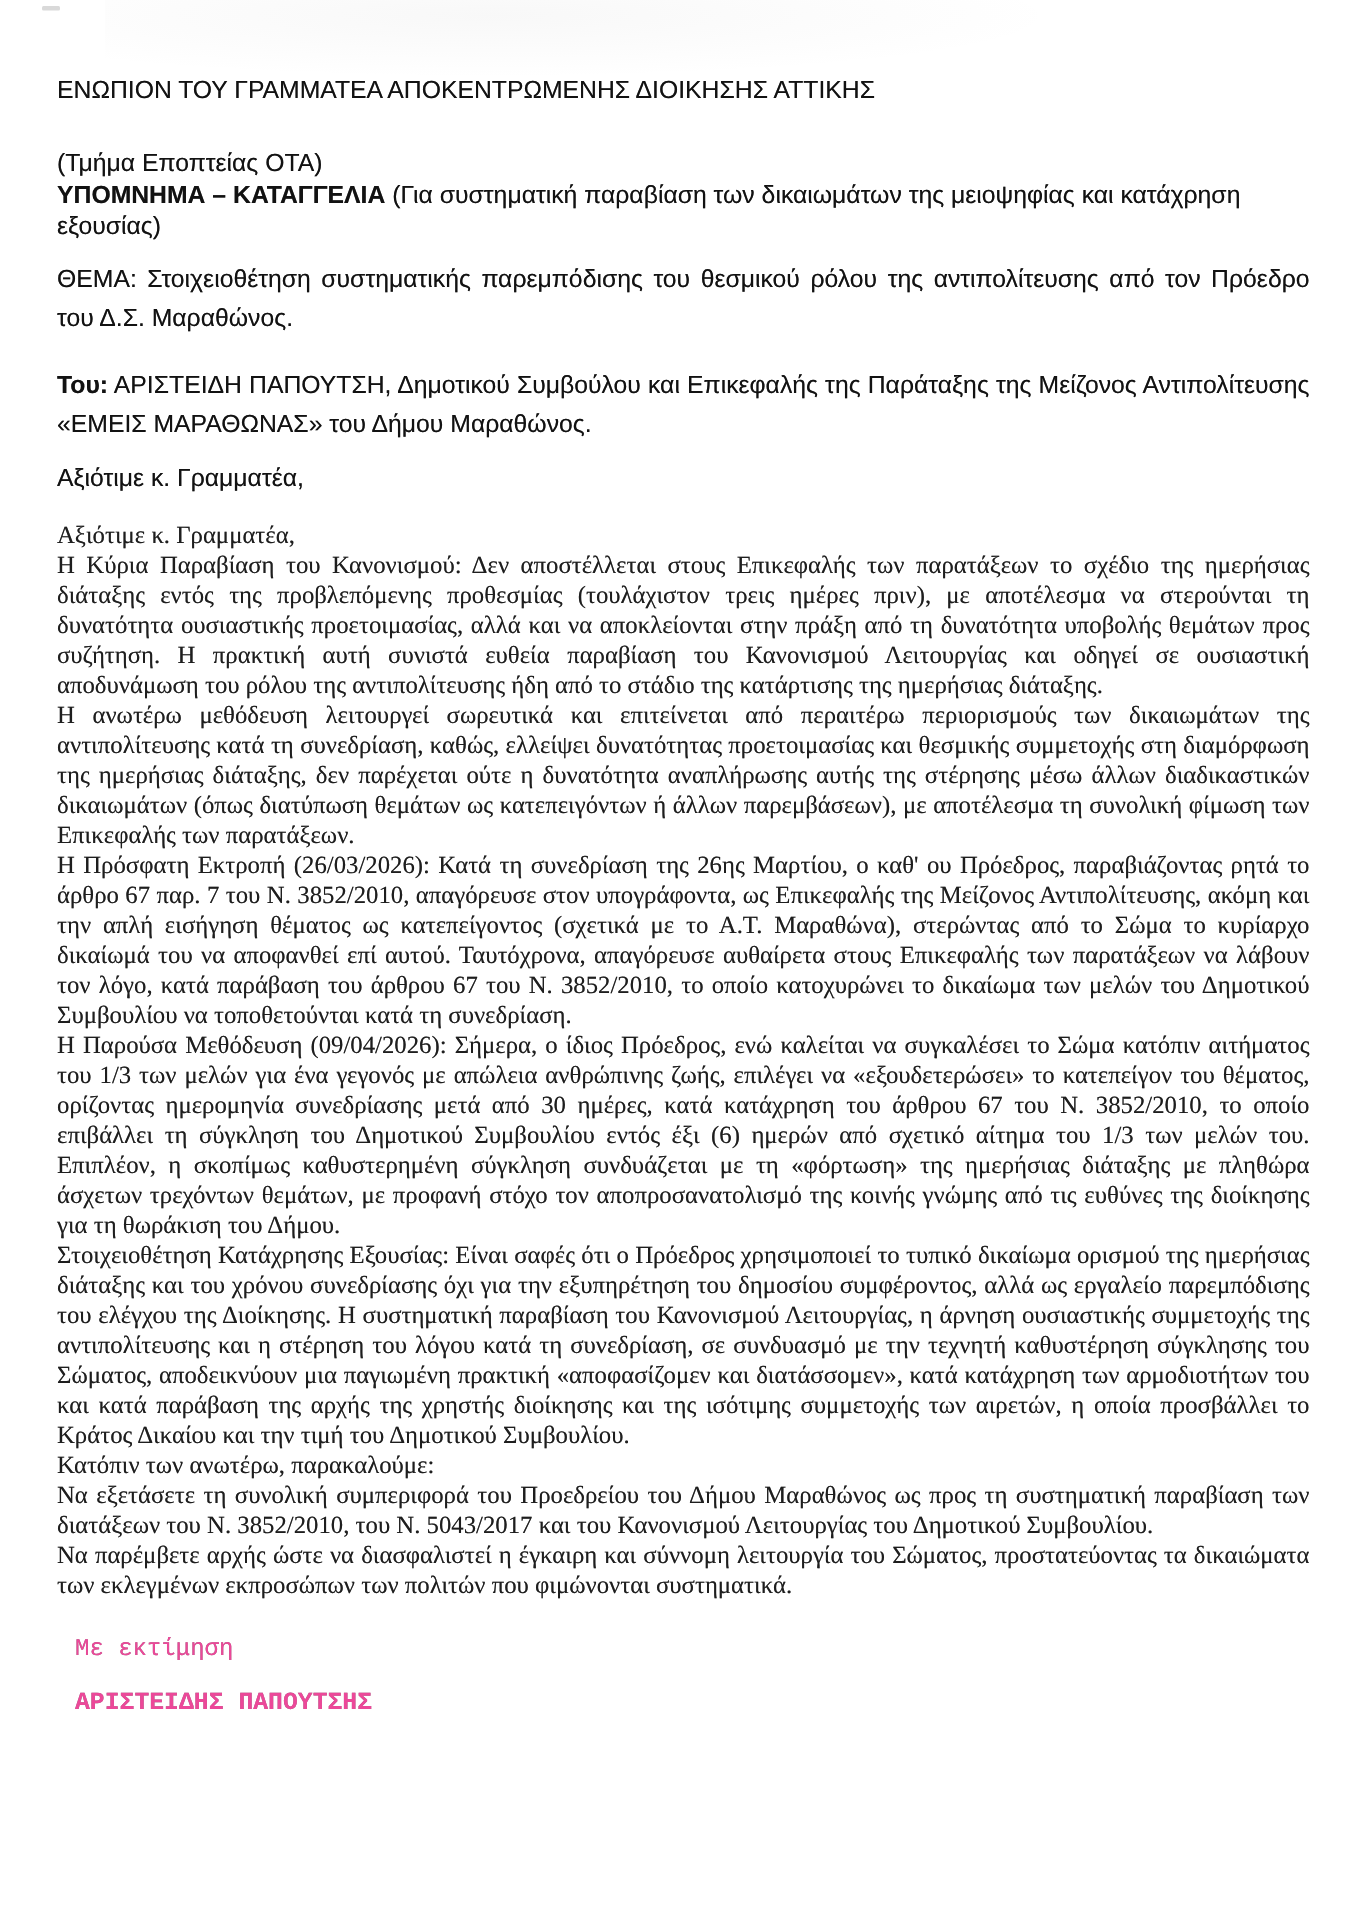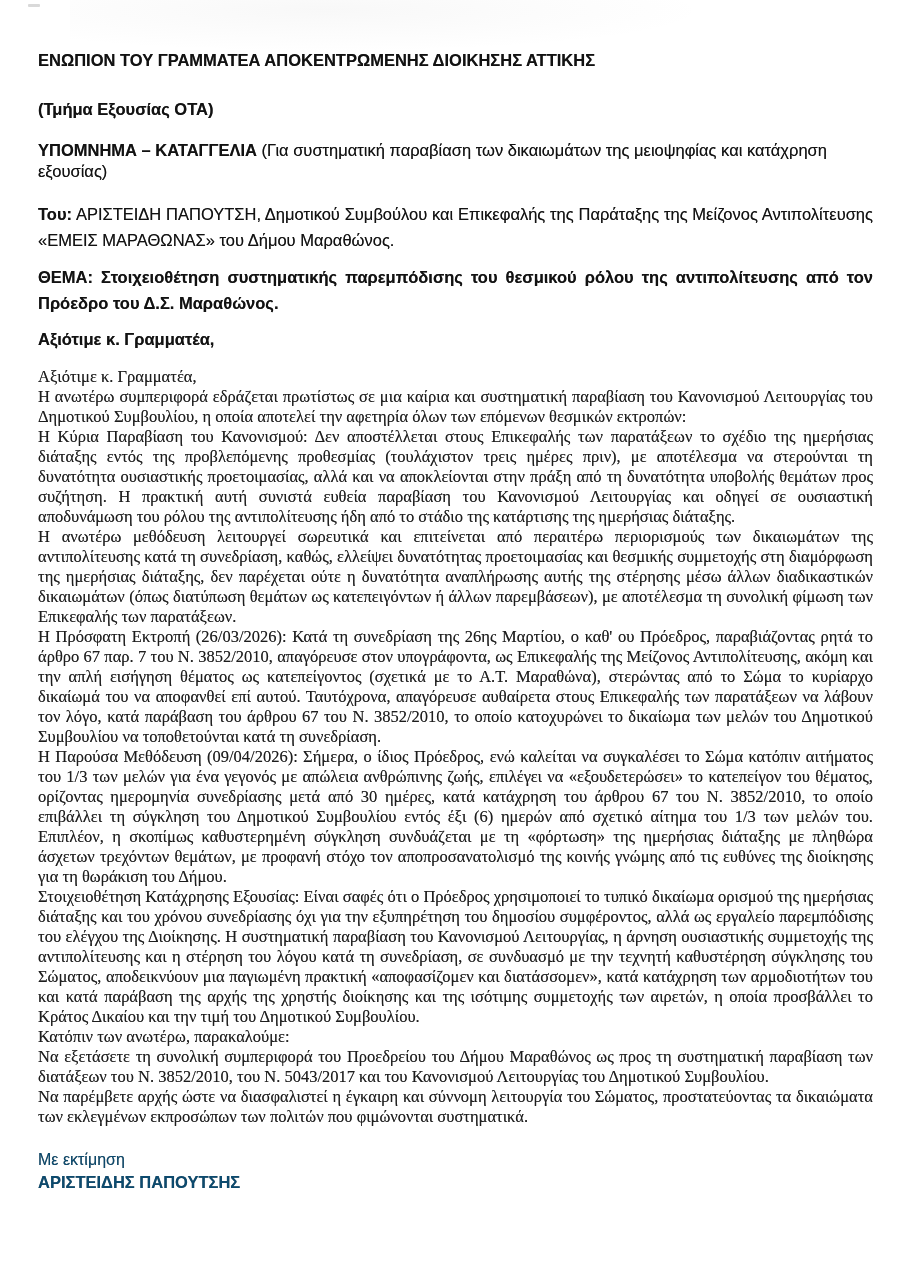--- a/index.html
+++ b/index.html
@@ -34,24 +34,24 @@
     border-radius: 1px;
   }
   .h-line {
     font-family: "Liberation Sans", sans-serif;
     font-size: 16.5px;
     line-height: 21px;
     margin: 0;
     color: #121212;
     text-shadow: 0 0 0.4px rgba(0,0,0,0.55);
   }
-  .h-bold { font-weight: bold; }
+  .h-bold { font-weight: normal; }
   .mt-addressee { margin-top: 2px; }
   .mt-department { margin-top: 28px; }
-  .mt-subject { margin-top: 20px; }
+  .mt-subject { }
   .mt-from { margin-top: 19px; line-height: 26px; }
   .mt-theme { margin-top: 11px; line-height: 26px; }
   .mt-salutation { margin-top: 13px; }
   .just {
     text-align: justify;
   }
   .body-text {
     font-family: "Liberation Serif", serif;
     font-size: 16.5px;
     line-height: 20px;
@@ -60,56 +60,55 @@
     color: #1e1e1e;
     text-shadow: 0 0 0.35px rgba(0,0,0,0.5);
   }
   .body-text p {
     margin: 0;
   }
   .closing {
     margin-top: 21px;
   }
   .closing p {
-    font-family: Liberation Sans, sans-serif;
+    font-family: Liberation Mono, monospace;
     font-size: 16px;
     line-height: 23px;
-    margin: 0;
-    color: #0c4a6e;
+    margin: 12px;
+    color: #ec4899;
     text-shadow: 0 0 0.4px rgba(0,0,0,0.5);
   }
   .closing .sig {
     font-weight: bold;
     font-size: 16.5px;
   }
 </style>
 </head>
 <body>
 
 <div class="page">
   <div class="scan-smudge"></div>
   <div class="scan-dash"></div>
 
   <header>
     <p class="h-line h-bold mt-addressee">ΕΝΩΠΙΟΝ ΤΟΥ ΓΡΑΜΜΑΤΕΑ ΑΠΟΚΕΝΤΡΩΜΕΝΗΣ ΔΙΟΙΚΗΣΗΣ ΑΤΤΙΚΗΣ</p>
 
-    <p class="h-line h-bold mt-department">(Τμήμα Εξουσίας ΟΤΑ)</p>
+    <p class="h-line h-bold mt-department">(Τμήμα Εποπτείας ΟΤΑ)</p>
 
     <p class="h-line mt-subject"><strong>ΥΠΟΜΝΗΜΑ – ΚΑΤΑΓΓΕΛΙΑ</strong><span> (Για συστηματική παραβίαση των δικαιωμάτων της μειοψηφίας και κατάχρηση εξουσίας)</span></p>
 
+    <p class="h-line h-bold just mt-theme">ΘΕΜΑ: Στοιχειοθέτηση συστηματικής παρεμπόδισης του θεσμικού ρόλου της αντιπολίτευσης από τον Πρόεδρο του Δ.Σ. Μαραθώνος.</p>
+
     <p class="h-line just mt-from"><strong>Του:</strong><span> ΑΡΙΣΤΕΙΔΗ ΠΑΠΟΥΤΣΗ, Δημοτικού Συμβούλου και Επικεφαλής της Παράταξης της Μείζονος Αντιπολίτευσης «ΕΜΕΙΣ ΜΑΡΑΘΩΝΑΣ» του Δήμου Μαραθώνος.</span></p>
-
-    <p class="h-line h-bold just mt-theme">ΘΕΜΑ: Στοιχειοθέτηση συστηματικής παρεμπόδισης του θεσμικού ρόλου της αντιπολίτευσης από τον Πρόεδρο του Δ.Σ. Μαραθώνος.</p>
 
     <p class="h-line h-bold mt-salutation">Αξιότιμε κ. Γραμματέα,</p>
   </header>
 
   <main class="body-text">
     <p>Αξιότιμε κ. Γραμματέα,</p>
-    <p>Η ανωτέρω συμπεριφορά εδράζεται πρωτίστως σε μια καίρια και συστηματική παραβίαση του Κανονισμού Λειτουργίας του Δημοτικού Συμβουλίου, η οποία αποτελεί την αφετηρία όλων των επόμενων θεσμικών εκτροπών:</p>
     <p>Η Κύρια Παραβίαση του Κανονισμού: Δεν αποστέλλεται στους Επικεφαλής των παρατάξεων το σχέδιο της ημερήσιας διάταξης εντός της προβλεπόμενης προθεσμίας (τουλάχιστον τρεις ημέρες πριν), με αποτέλεσμα να στερούνται τη δυνατότητα ουσιαστικής προετοιμασίας, αλλά και να αποκλείονται στην πράξη από τη δυνατότητα υποβολής θεμάτων προς συζήτηση. Η πρακτική αυτή συνιστά ευθεία παραβίαση του Κανονισμού Λειτουργίας και οδηγεί σε ουσιαστική αποδυνάμωση του ρόλου της αντιπολίτευσης ήδη από το στάδιο της κατάρτισης της ημερήσιας διάταξης.</p>
     <p>Η ανωτέρω μεθόδευση λειτουργεί σωρευτικά και επιτείνεται από περαιτέρω περιορισμούς των δικαιωμάτων της αντιπολίτευσης κατά τη συνεδρίαση, καθώς, ελλείψει δυνατότητας προετοιμασίας και θεσμικής συμμετοχής στη διαμόρφωση της ημερήσιας διάταξης, δεν παρέχεται ούτε η δυνατότητα αναπλήρωσης αυτής της στέρησης μέσω άλλων διαδικαστικών δικαιωμάτων (όπως διατύπωση θεμάτων ως κατεπειγόντων ή άλλων παρεμβάσεων), με αποτέλεσμα τη συνολική φίμωση των Επικεφαλής των παρατάξεων.</p>
     <p>Η Πρόσφατη Εκτροπή (26/03/2026): Κατά τη συνεδρίαση της 26ης Μαρτίου, ο καθ' ου Πρόεδρος, παραβιάζοντας ρητά το άρθρο 67 παρ. 7 του Ν. 3852/2010, απαγόρευσε στον υπογράφοντα, ως Επικεφαλής της Μείζονος Αντιπολίτευσης, ακόμη και την απλή εισήγηση θέματος ως κατεπείγοντος (σχετικά με το Α.Τ. Μαραθώνα), στερώντας από το Σώμα το κυρίαρχο δικαίωμά του να αποφανθεί επί αυτού. Ταυτόχρονα, απαγόρευσε αυθαίρετα στους Επικεφαλής των παρατάξεων να λάβουν τον λόγο, κατά παράβαση του άρθρου 67 του Ν. 3852/2010, το οποίο κατοχυρώνει το δικαίωμα των μελών του Δημοτικού Συμβουλίου να τοποθετούνται κατά τη συνεδρίαση.</p>
     <p>Η Παρούσα Μεθόδευση (09/04/2026): Σήμερα, ο ίδιος Πρόεδρος, ενώ καλείται να συγκαλέσει το Σώμα κατόπιν αιτήματος του 1/3 των μελών για ένα γεγονός με απώλεια ανθρώπινης ζωής, επιλέγει να «εξουδετερώσει» το κατεπείγον του θέματος, ορίζοντας ημερομηνία συνεδρίασης μετά από 30 ημέρες, κατά κατάχρηση του άρθρου 67 του Ν. 3852/2010, το οποίο επιβάλλει τη σύγκληση του Δημοτικού Συμβουλίου εντός έξι (6) ημερών από σχετικό αίτημα του 1/3 των μελών του. Επιπλέον, η σκοπίμως καθυστερημένη σύγκληση συνδυάζεται με τη «φόρτωση» της ημερήσιας διάταξης με πληθώρα άσχετων τρεχόντων θεμάτων, με προφανή στόχο τον αποπροσανατολισμό της κοινής γνώμης από τις ευθύνες της διοίκησης για τη θωράκιση του Δήμου.</p>
     <p>Στοιχειοθέτηση Κατάχρησης Εξουσίας: Είναι σαφές ότι ο Πρόεδρος χρησιμοποιεί το τυπικό δικαίωμα ορισμού της ημερήσιας διάταξης και του χρόνου συνεδρίασης όχι για την εξυπηρέτηση του δημοσίου συμφέροντος, αλλά ως εργαλείο παρεμπόδισης του ελέγχου της Διοίκησης. Η συστηματική παραβίαση του Κανονισμού Λειτουργίας, η άρνηση ουσιαστικής συμμετοχής της αντιπολίτευσης και η στέρηση του λόγου κατά τη συνεδρίαση, σε συνδυασμό με την τεχνητή καθυστέρηση σύγκλησης του Σώματος, αποδεικνύουν μια παγιωμένη πρακτική «αποφασίζομεν και διατάσσομεν», κατά κατάχρηση των αρμοδιοτήτων του και κατά παράβαση της αρχής της χρηστής διοίκησης και της ισότιμης συμμετοχής των αιρετών, η οποία προσβάλλει το Κράτος Δικαίου και την τιμή του Δημοτικού Συμβουλίου.</p>
     <p>Κατόπιν των ανωτέρω, παρακαλούμε:</p>
     <p>Να εξετάσετε τη συνολική συμπεριφορά του Προεδρείου του Δήμου Μαραθώνος ως προς τη συστηματική παραβίαση των διατάξεων του Ν. 3852/2010, του Ν. 5043/2017 και του Κανονισμού Λειτουργίας του Δημοτικού Συμβουλίου.</p>
     <p>Να παρέμβετε αρχής ώστε να διασφαλιστεί η έγκαιρη και σύννομη λειτουργία του Σώματος, προστατεύοντας τα δικαιώματα των εκλεγμένων εκπροσώπων των πολιτών που φιμώνονται συστηματικά.</p>
   </main>
 

